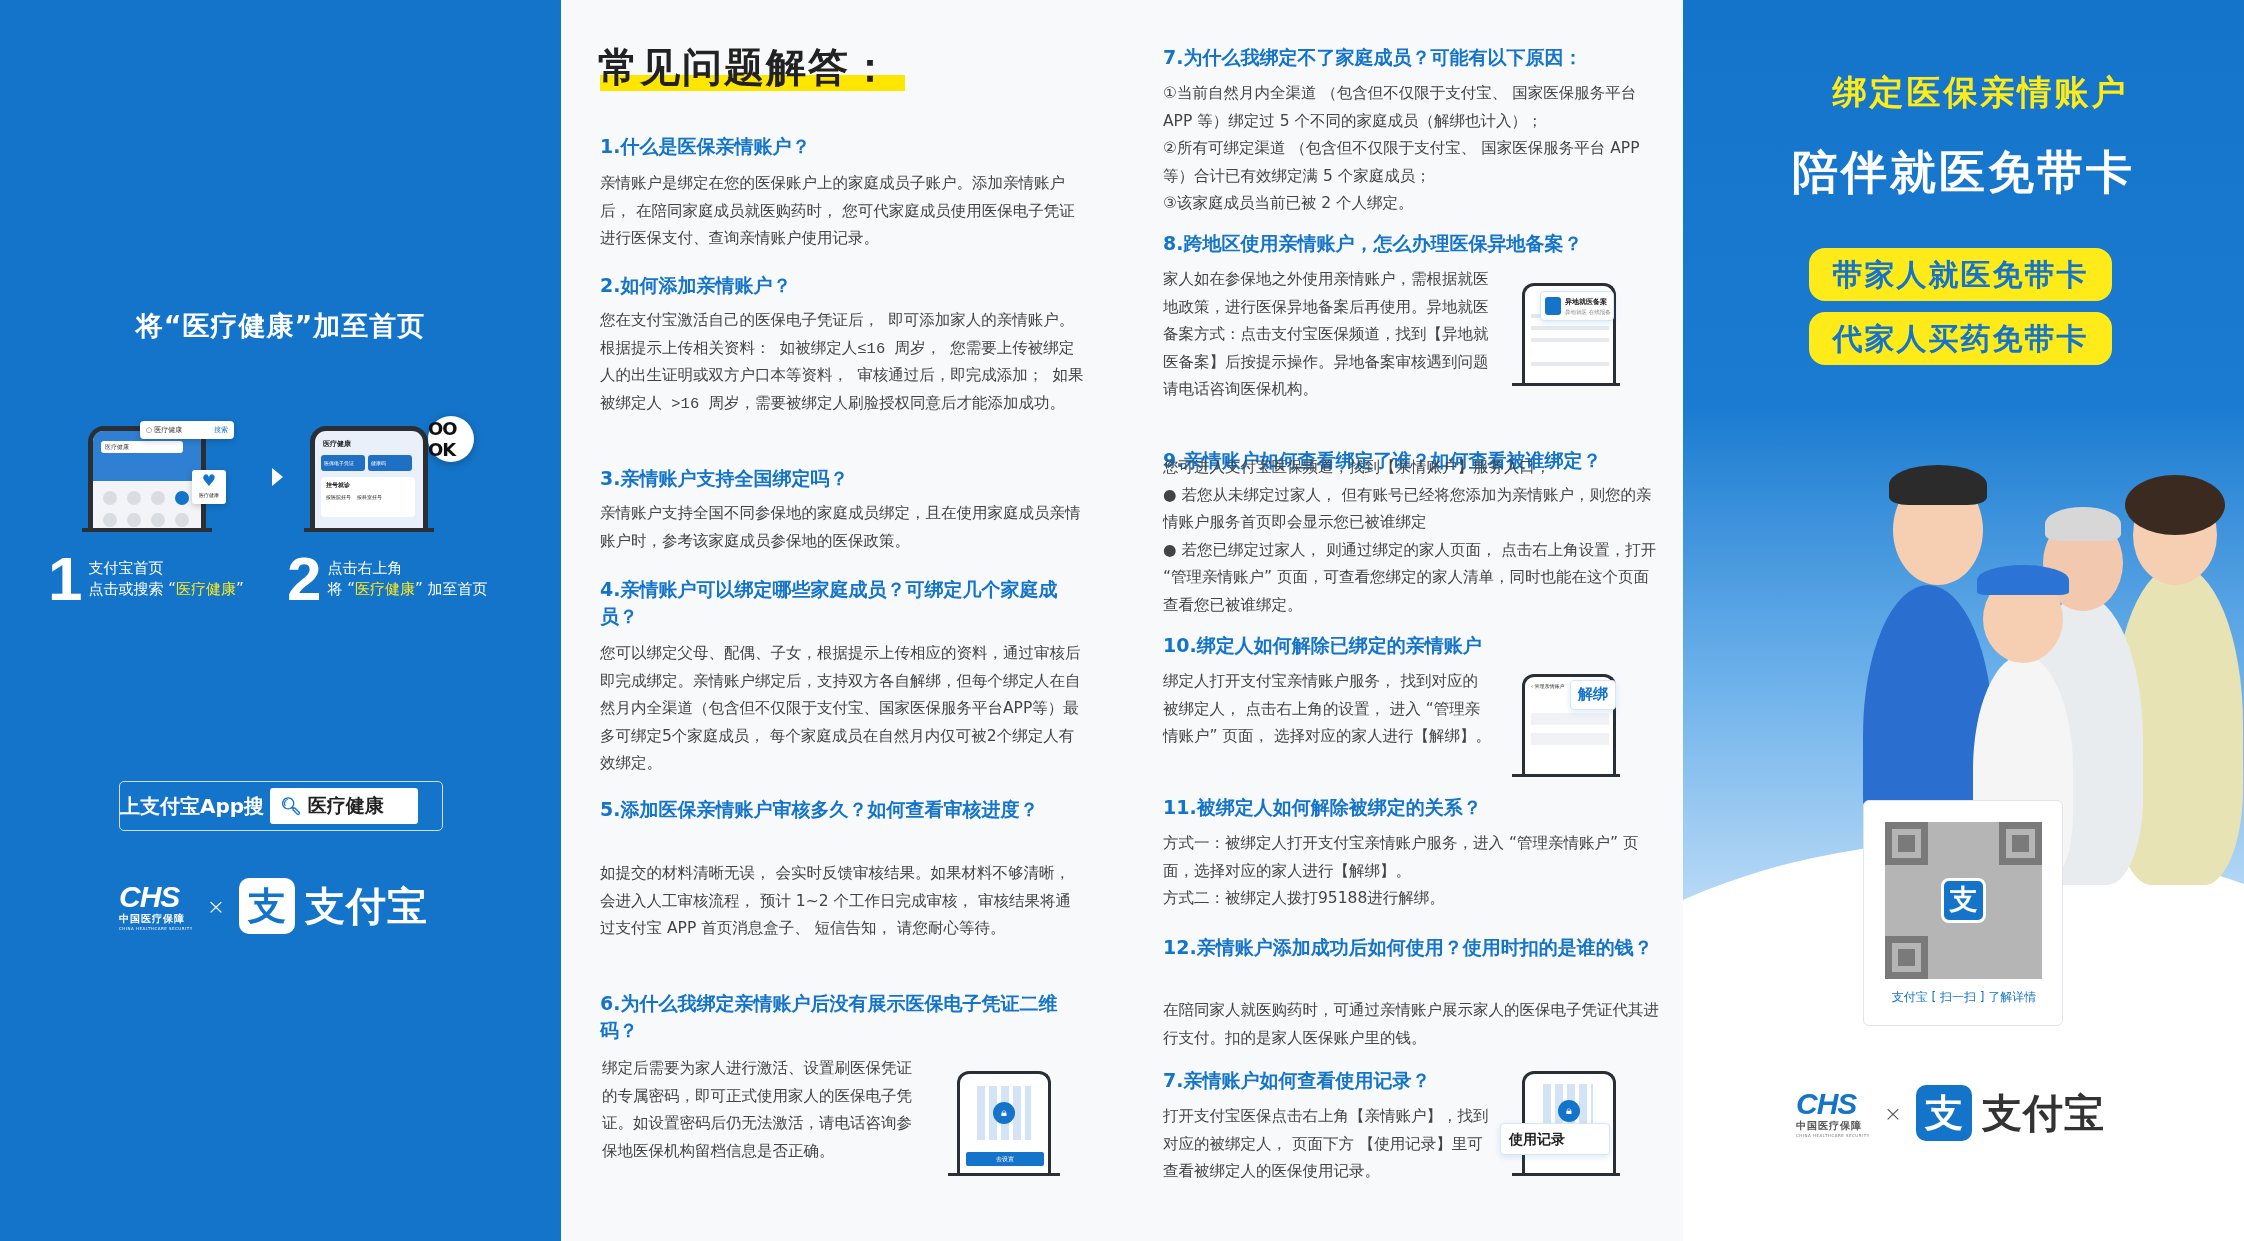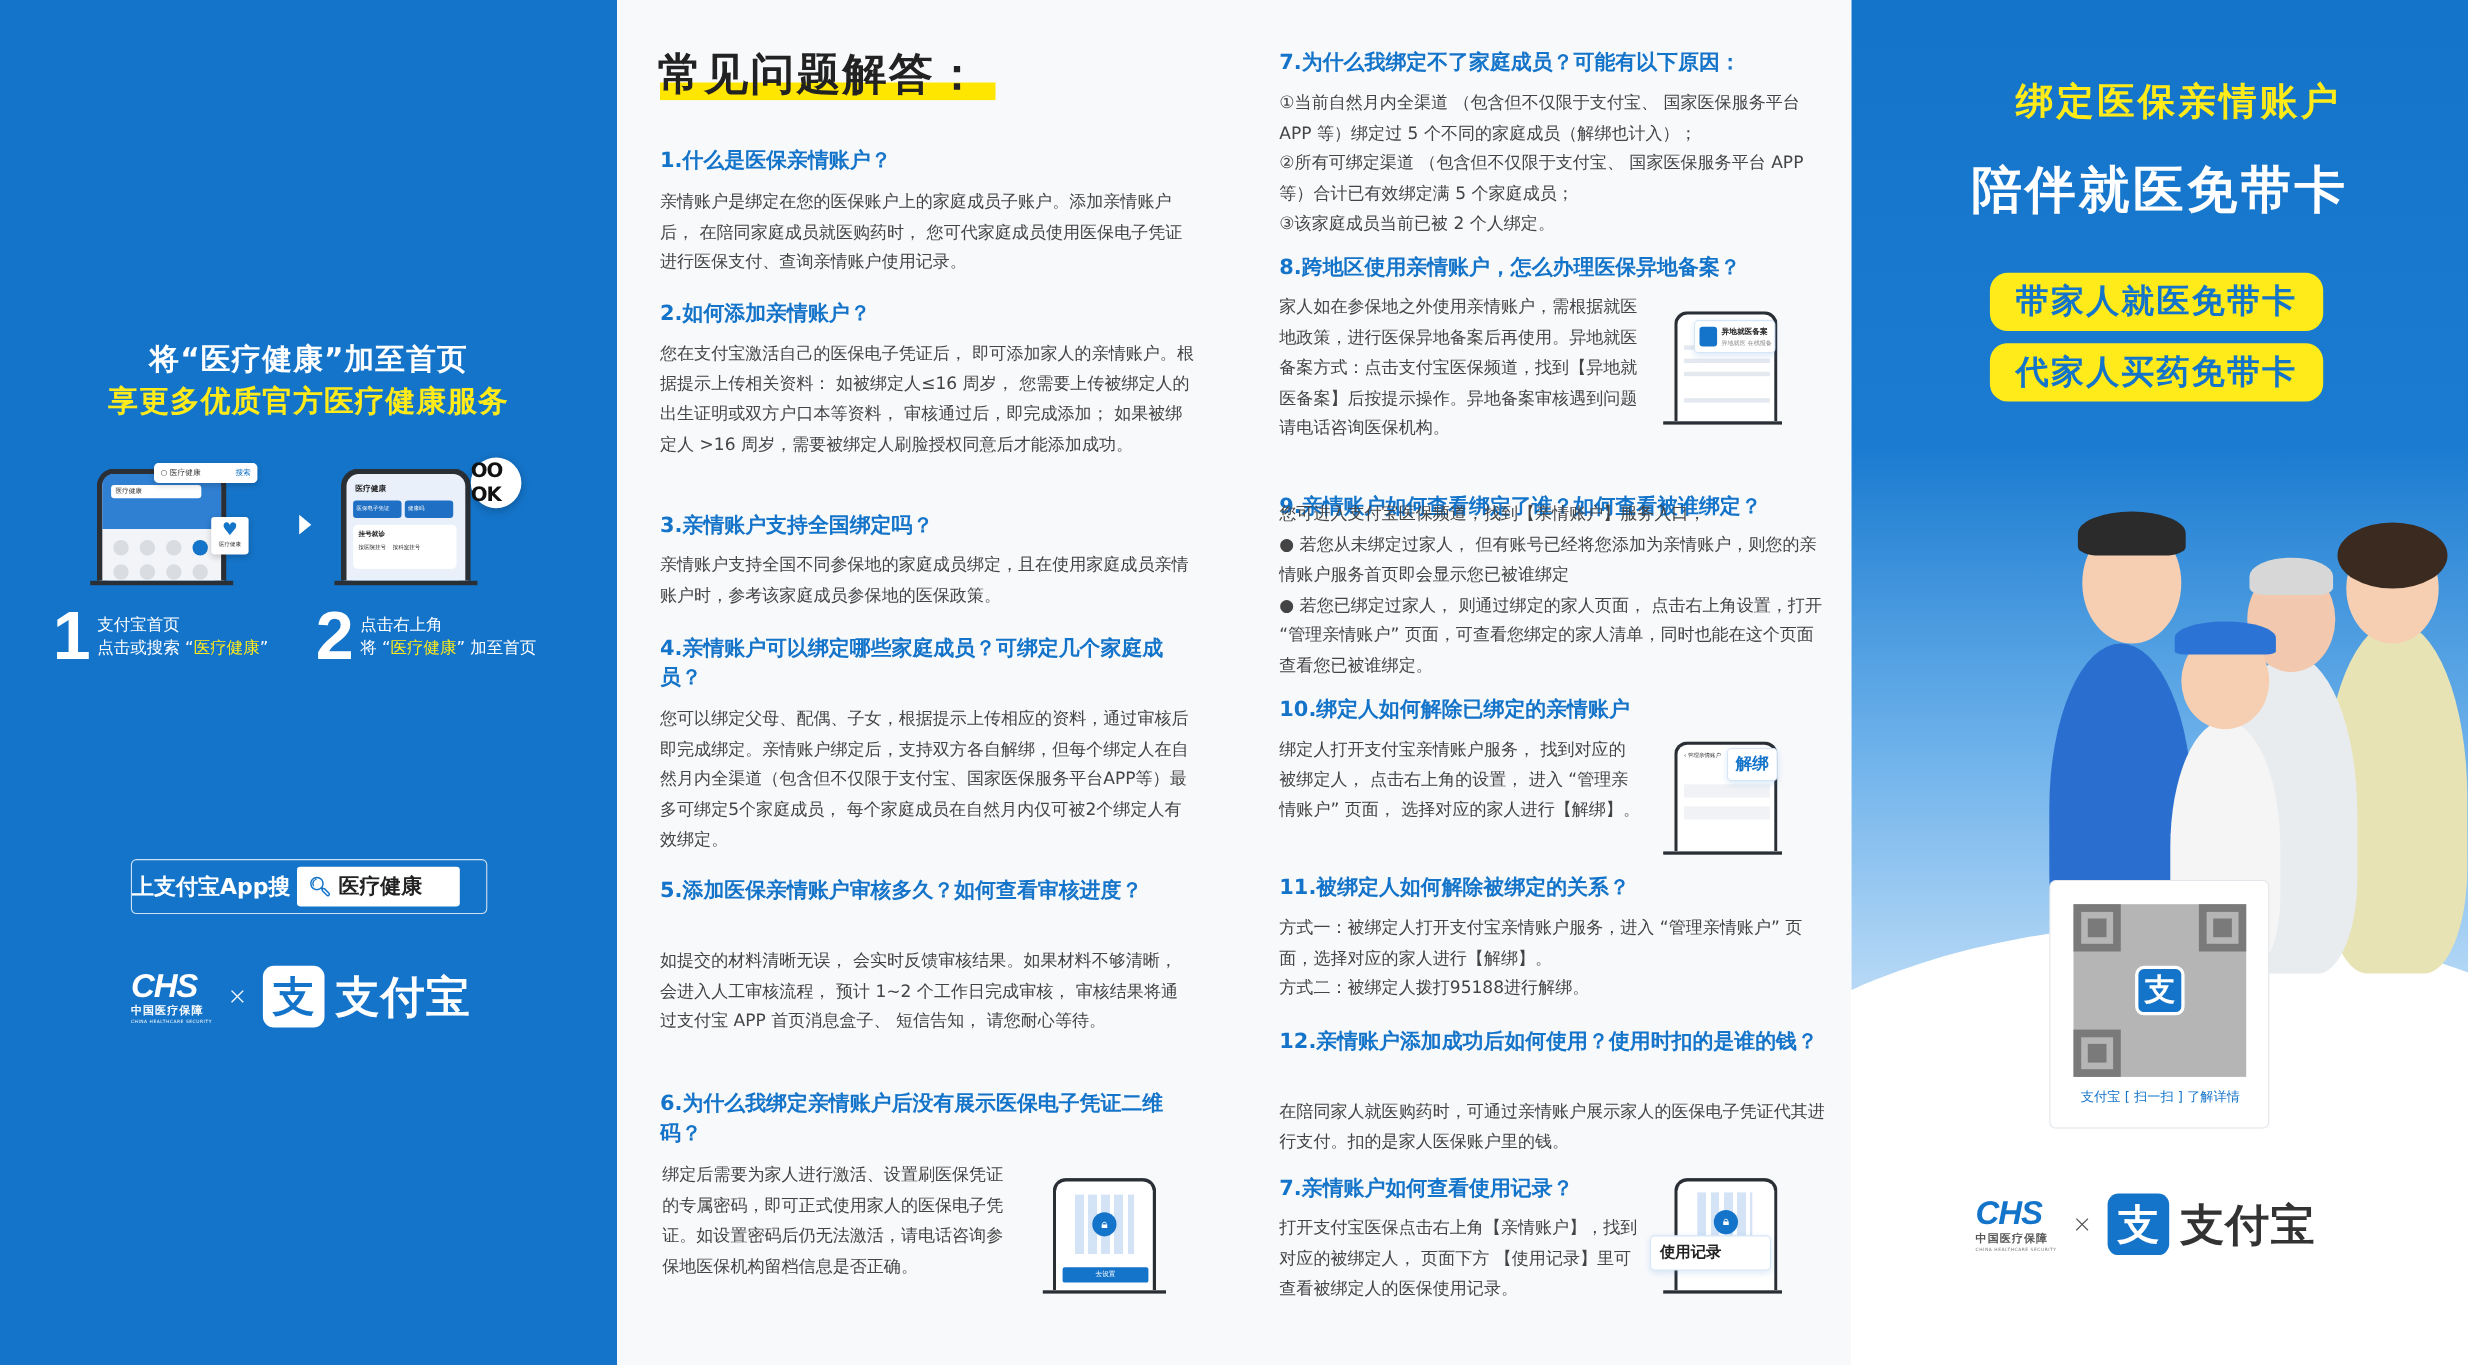--- a/index.html
+++ b/index.html
@@ -100,21 +100,20 @@
   .logos-right .chs .en { color: #777; }
   .logos-right .times { color: #555; }
   .logos-right .zfb-mark { background: #1474c9; color: #fff; }
   .logos-right .zfb-text { color: #333; }
 </style>
 </head>
 <body>
 
 <section class="p1">
   <div class="h1">将“医疗健康”加至首页</div>
-  <div class="h2">享更多优质官方医疗健康服务</div>
 
   <div class="phone phone1">
     <div class="top">
       <div class="srch"><span>医疗健康</span></div>
     </div>
     <div class="grid">
       <div class="dot"></div>
         <div class="dot"></div>
         <div class="dot"></div>
         <div class="dot" style="background:#1474c9"></div>
@@ -191,21 +190,21 @@
 <section class="pw p2"></section>
 <section class="pw p3"></section>
 
 <div class="faq-title-bar"></div>
 <h1 class="faq-title">常见问题解答：</h1>
 
 <div class="q" style="left:600px;top:133px;width:490px;">1.什么是医保亲情账户？</div>
 <div class="a" style="left:600px;top:170px;width:486px;">亲情账户是绑定在您的医保账户上的家庭成员子账户。添加亲情账户后， 在陪同家庭成员就医购药时， 您可代家庭成员使用医保电子凭证进行医保支付、查询亲情账户使用记录。</div>
 
 <div class="q" style="left:600px;top:272px;width:490px;">2.如何添加亲情账户？</div>
-<div class="a" style="left:600px;top:308px;width:486px;">您在支付宝激活自己的医保电子凭证后， 即可添加家人的亲情账户。根据提示上传相关资料： 如被绑定人≤16 周岁， 您需要上传被绑定人的出生证明或双方户口本等资料， 审核通过后，即完成添加； 如果被绑定人 &gt;16 周岁，需要被绑定人刷脸授权同意后才能添加成功。</div>
+<div class="a" style="left:600px;top:308px;width:486px;font-family:Liberation Mono, monospace;">您在支付宝激活自己的医保电子凭证后， 即可添加家人的亲情账户。根据提示上传相关资料： 如被绑定人≤16 周岁， 您需要上传被绑定人的出生证明或双方户口本等资料， 审核通过后，即完成添加； 如果被绑定人 &gt;16 周岁，需要被绑定人刷脸授权同意后才能添加成功。</div>
 
 <div class="q" style="left:600px;top:465px;width:490px;">3.亲情账户支持全国绑定吗？</div>
 <div class="a" style="left:600px;top:500px;width:486px;">亲情账户支持全国不同参保地的家庭成员绑定，且在使用家庭成员亲情账户时，参考该家庭成员参保地的医保政策。</div>
 
 <div class="q" style="left:600px;top:576px;width:490px;">4.亲情账户可以绑定哪些家庭成员？可绑定几个家庭成员？</div>
 <div class="a" style="left:600px;top:640px;width:486px;">您可以绑定父母、配偶、子女，根据提示上传相应的资料，通过审核后即完成绑定。亲情账户绑定后，支持双方各自解绑，但每个绑定人在自然月内全渠道（包含但不仅限于支付宝、国家医保服务平台APP等）最多可绑定5个家庭成员， 每个家庭成员在自然月内仅可被2个绑定人有效绑定。</div>
 
 <div class="q" style="left:600px;top:796px;width:490px;">5.添加医保亲情账户审核多久？如何查看审核进度？</div>
 <div class="a" style="left:600px;top:860px;width:486px;">如提交的材料清晰无误， 会实时反馈审核结果。如果材料不够清晰， 会进入人工审核流程， 预计 1~2 个工作日完成审核， 审核结果将通过支付宝 APP 首页消息盒子、 短信告知， 请您耐心等待。</div>
 

